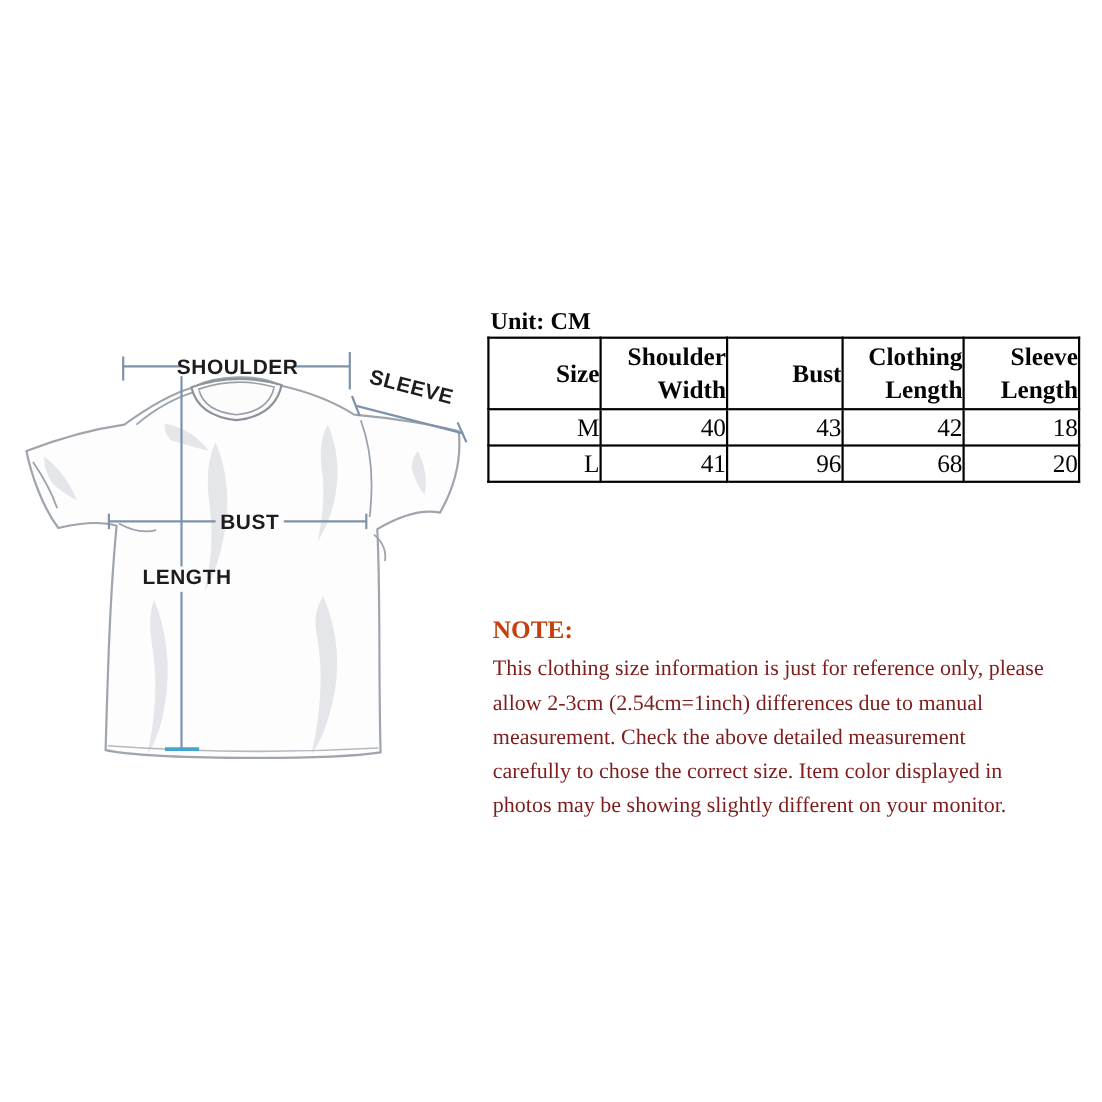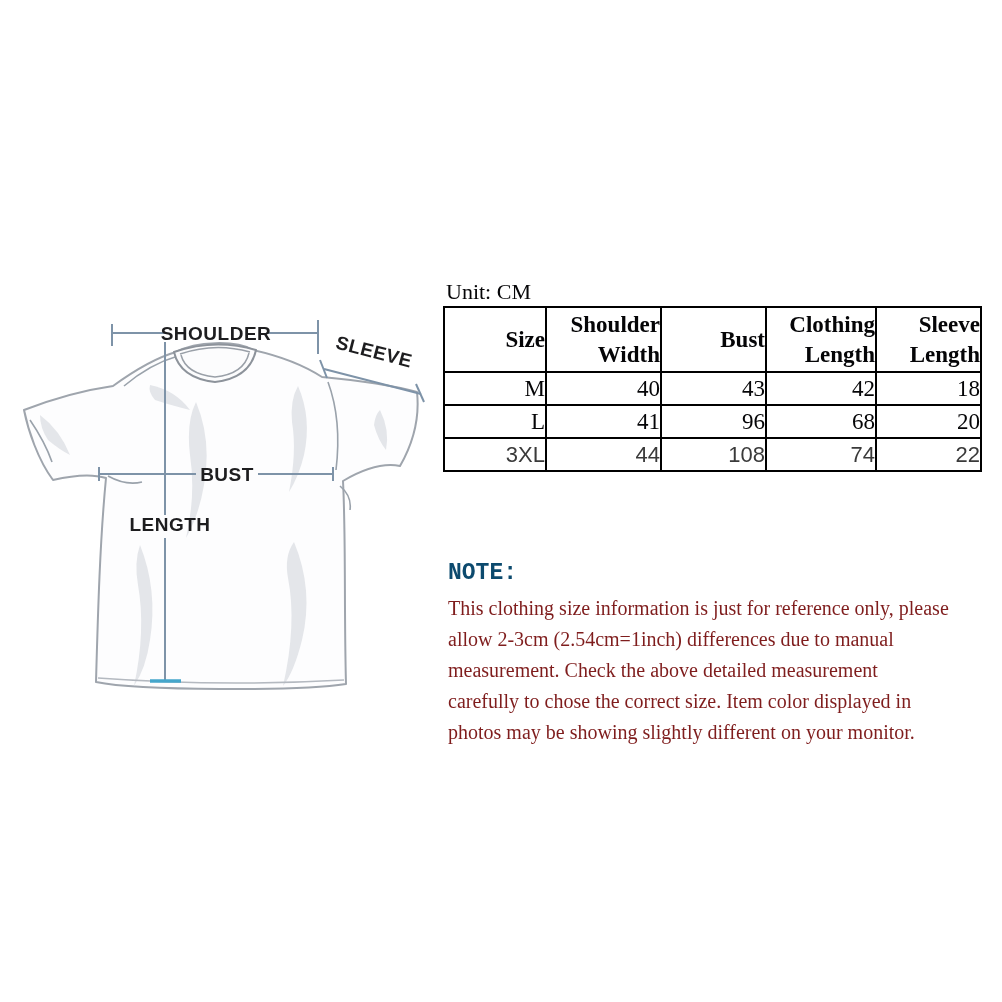--- a/index.html
+++ b/index.html
@@ -3,32 +3,32 @@
 <meta charset="utf-8">
 <style>
   html,body{margin:0;padding:0;background:#ffffff;}
   .canvas{position:relative;width:1002px;height:1002px;background:#ffffff;overflow:hidden;
           font-family:"Liberation Serif",serif;}
   
   .diagram-svg{position:absolute;left:0px;top:290px;width:450px;height:460px;}
   .measure-label{font-family:"Liberation Sans",sans-serif;font-weight:bold;font-size:19px;
                  fill:#1d1d1f;letter-spacing:.5px;}
   
-  .unit-label{position:absolute;left:446px;top:279px;font-size:22px;font-weight:normal;color:#050507;}
+  .unit-label{position:absolute;left:446px;top:279px;font-size:22px;font-weight:bold;color:#050507;}
   
   .size-table{position:absolute;left:443px;top:306px;width:537px;border-collapse:collapse;
               table-layout:fixed;text-align:right;color:#050507;}
   .size-table th,.size-table td{border:2px solid #000;padding:0;overflow:hidden;}
   .size-table thead th{font-size:23px;font-weight:bold;white-space:pre-line;line-height:30px;
                        height:63px;vertical-align:middle;font-family:"Liberation Serif",serif;}
   .size-table tbody td{font-size:23px;height:31px;line-height:30px;font-family:"Liberation Serif",serif;}
   .size-table tbody tr.alt-font td{font-family:"Liberation Sans",sans-serif;font-size:22px;color:#3a3a3a;}
   
   .note{position:absolute;left:448px;top:560px;width:545px;}
-  .note-title{font-size:23px;font-weight:bold;color:#0c4a6e;margin:0 0 7px 0;font-family:Liberation Mono, monospace;}
+  .note-title{font-size:23px;font-weight:bold;color:#c2410c;margin:0 0 7px 0;}
   .note-body{font-size:20px;line-height:31px;color:#7f1d1d;white-space:pre;margin:0;}
 </style>
 </head>
 <body>
 
 <div class="canvas">
 
   <svg class="diagram-svg" viewBox="0 0 450 460">
 
     <path d="M 176 62
@@ -125,27 +125,20 @@
         <td>42</td>
         <td>18</td>
       </tr>
       <tr>
         <td>L</td>
         <td>41</td>
         <td>96</td>
         <td>68</td>
         <td>20</td>
       </tr>
-      <tr class="alt-font">
-        <td>3XL</td>
-        <td>44</td>
-        <td>108</td>
-        <td>74</td>
-        <td>22</td>
-      </tr>
     </tbody>
   </table>
 
   <div class="note">
     <div class="note-title">NOTE:</div>
     <div class="note-body">This clothing size information is just for reference only, please
 allow 2-3cm (2.54cm=1inch) differences due to manual
 measurement. Check the above detailed measurement
 carefully to chose the correct size. Item color displayed in
 photos may be showing slightly different on your monitor.</div>

